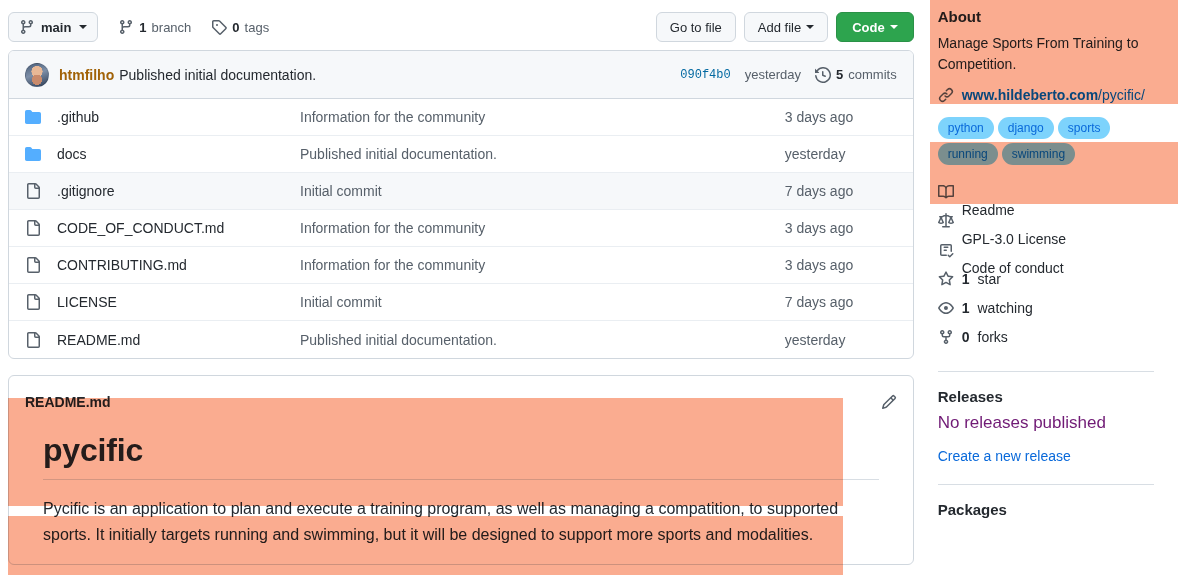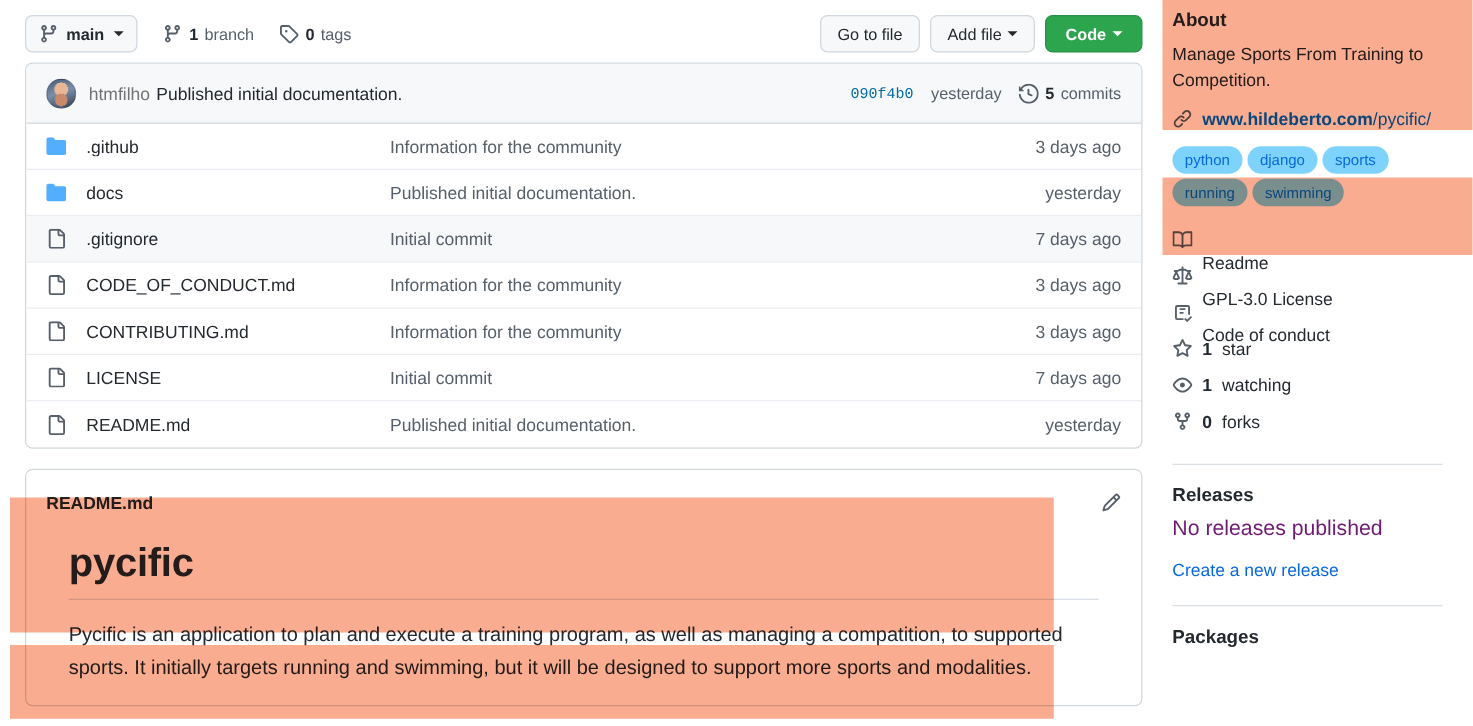--- a/index.html
+++ b/index.html
@@ -13,21 +13,21 @@
     color: #24292f;
     overflow: hidden;
     position: relative;
   }
 
   .page { display: flex; width: 1178px; height: 581px; }
 
   
   .main-col {
     width: 992px;
-    padding: 0 0 0 20px;
+    padding: 0 0 0 8px;
     position: relative;
   }
 
   
   .toolbar {
     display: flex;
     align-items: center;
     height: 46px;
     padding-top: 8px;
   }
@@ -113,21 +113,21 @@
     width: 24px; height: 24px;
     border-radius: 50%;
     margin-right: 10px;
     flex: 0 0 auto;
     background:
       radial-gradient(circle at 50% 72%, #c98a6b 0 26%, transparent 27%),
       radial-gradient(circle at 50% 34%, #e8b896 0 30%, transparent 31%),
       linear-gradient(160deg, #4a5d78 0%, #7d8fa8 45%, #2f3f57 100%);
     border: 1px solid rgba(0,0,0,.09);
   }
-  .commit-author { font-weight: normal; font-size: 14px; color: #737373; cursor: pointer; }
+  .commit-author { font-weight: bold; font-size: 14px; color: #a16207; cursor: pointer; }
   .commit-msg { font-size: 14px; color: #24292f; margin-left: 5px; cursor: pointer; }
   .commit-right {
     margin-left: auto;
     display: flex;
     align-items: center;
     gap: 14px;
     font-size: 13px;
     color: #57606a;
   }
   .sha {
@@ -145,21 +145,21 @@
     height: 37px;
     padding: 0 16px;
     border-bottom: 1px solid #eaeef2;
     font-size: 14px;
   }
   .frow:last-child { border-bottom: none; }
   .frow.hover { background: #f6f8fa; }
   .ficon { width: 16px; height: 16px; flex: 0 0 16px; margin-right: 16px; display: flex; align-items: center; }
   .fname { width: 243px; color: #24292f; cursor: pointer; overflow: hidden; white-space: nowrap; }
   .fmsg { flex: 1 1 auto; color: #57606a; cursor: pointer; overflow: hidden; white-space: nowrap; }
-  .ftime { width: 112px; text-align: right; color: #57606a; white-space: nowrap; }
+  .ftime { width: 112px; color: #57606a; white-space: nowrap; }
 
   
   .readmebox {
     border: 1px solid #d0d7de;
     border-radius: 6px;
     margin-top: 16px;
     background: #ffffff;
     position: relative;
     height: 190px;
     overflow: hidden;

